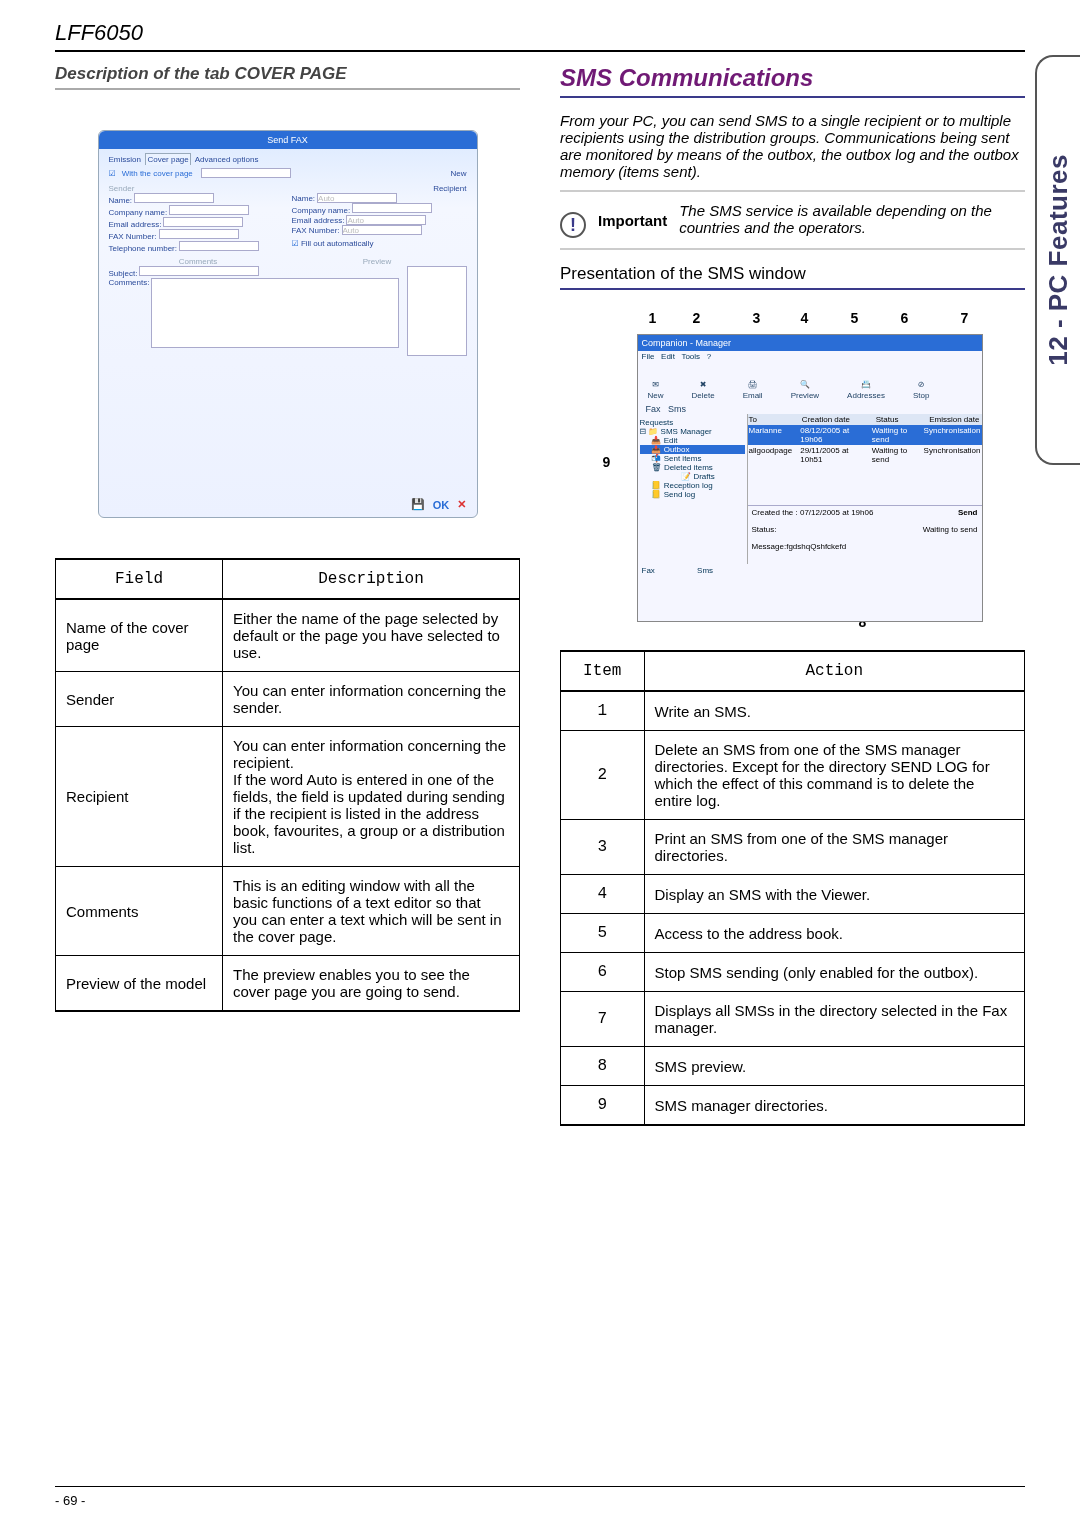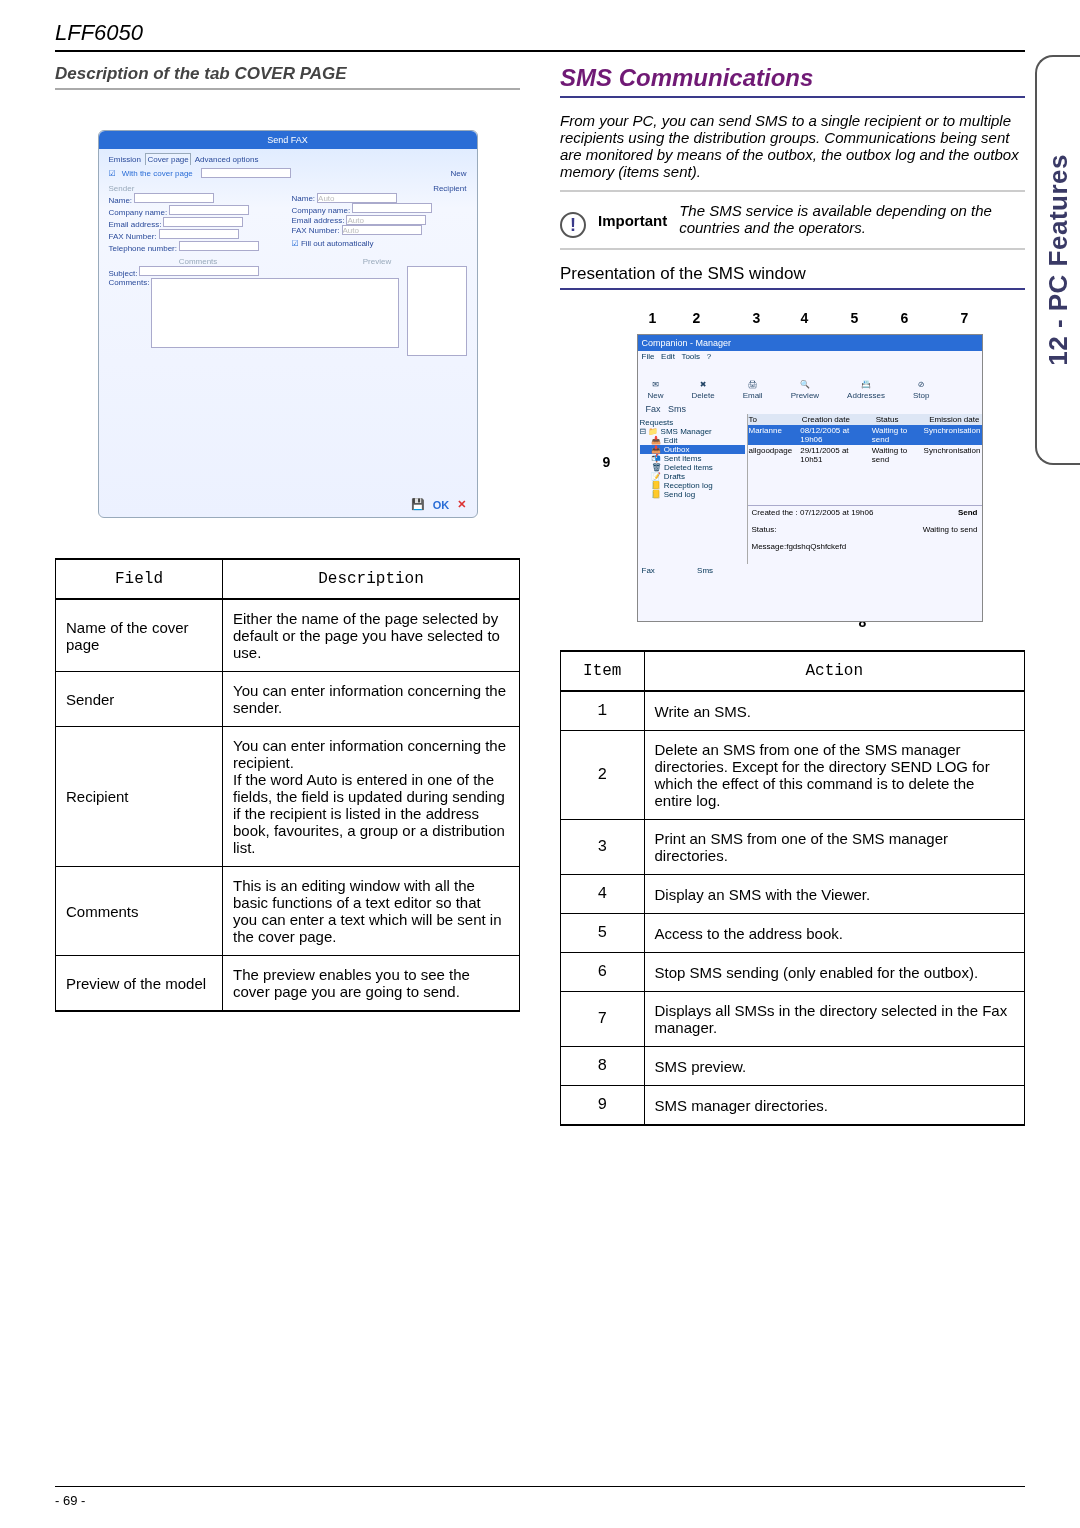--- a/index.html
+++ b/index.html
@@ -406,21 +406,21 @@
             <span>Sms</span>
           </div>
           <div class="body">
             <div class="tree">
               <div>Requests</div>
               <div>⊟ 📁 <span>SMS Manager</span></div>
               <div style="padding-left:12px;">📥 <span>Edit</span></div>
               <div style="padding-left:12px;background:#2a6dd6;color:#fff;">📤 <span>Outbox</span></div>
               <div style="padding-left:12px;">📬 <span>Sent items</span></div>
               <div style="padding-left:12px;">🗑 <span>Deleted items</span></div>
-              <div style="padding-left:12px;">📝 <span>Drafts</span></div>
+              <div style="padding-left:12px;text-align:center;">📝 <span>Drafts</span></div>
               <div style="padding-left:12px;">📒 <span>Reception log</span></div>
               <div style="padding-left:12px;">📒 <span>Send log</span></div>
             </div>
             <div class="list">
               <div style="display:flex;background:#dde6f5;">
                 <span style="flex:1;padding:1px;">To</span>
                 <span style="flex:1.4;padding:1px;">Creation date</span>
                 <span style="flex:1;padding:1px;">Status</span>
                 <span style="flex:1;padding:1px;">Emission date</span>
               </div>

